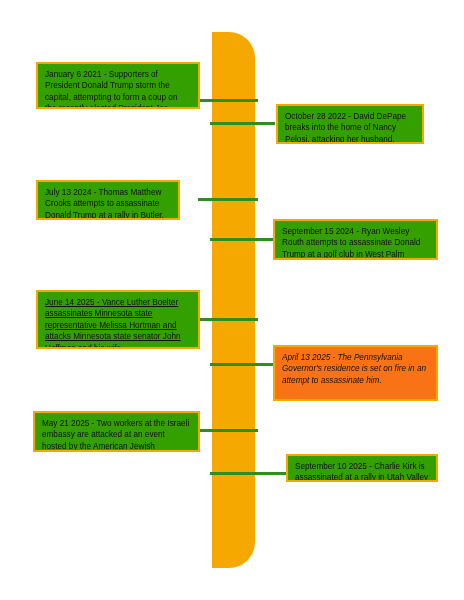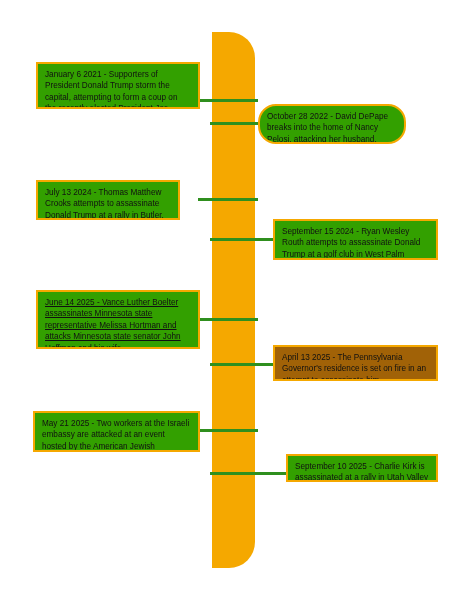--- a/index.html
+++ b/index.html
@@ -64,21 +64,21 @@
       <div class="connector" style="left: 210px; top: 122px; width: 65px; background: rgb(47, 143, 30);"></div>
       <div class="connector" style="left: 198px; top: 198px; width: 60px; background: rgb(47, 143, 30);"></div>
       <div class="connector" style="left: 210px; top: 238px; width: 65px; background: rgb(47, 143, 30);"></div>
       <div class="connector" style="left: 198px; top: 318px; width: 60px; background: rgb(47, 143, 30);"></div>
       <div class="connector" style="left: 210px; top: 363px; width: 65px; background: rgb(47, 143, 30);"></div>
       <div class="connector" style="left: 198px; top: 429px; width: 60px; background: rgb(47, 143, 30);"></div>
       <div class="connector" style="left: 210px; top: 472px; width: 78px; background: rgb(47, 143, 30);"></div>
     </div>
   <div id="events-layer">
       <div class="event-box" style="left: 36px; top: 62px; width: 164px; height: 47px; background: rgb(51, 160, 0); border-color: rgb(245, 168, 0); color: rgb(17, 17, 17);">January 6 2021 - Supporters of President Donald Trump storm the capital, attempting to form a coup on the recently elected President Joe Biden.</div>
-      <div class="event-box" style="left: 258px; top: 104px; width: 148px; height: 40px; background: rgb(51, 160, 0); border-color: rgb(245, 168, 0); color: rgb(17, 17, 17); border-radius: 18px;">October 28 2022 - David DePape breaks into the home of Nancy Pelosi, attacking her husband.</div>
+      <div class="event-box" style="left: 276px; top: 104px; width: 148px; height: 40px; background: rgb(51, 160, 0); border-color: rgb(245, 168, 0); color: rgb(17, 17, 17);">October 28 2022 - David DePape breaks into the home of Nancy Pelosi, attacking her husband.</div>
       <div class="event-box" style="left: 36px; top: 180px; width: 144px; height: 40px; background: rgb(51, 160, 0); border-color: rgb(245, 168, 0); color: rgb(17, 17, 17);">July 13 2024 - Thomas Matthew Crooks attempts to assassinate Donald Trump at a rally in Butler, Pennsylvania.</div>
       <div class="event-box" style="left: 273px; top: 219px; width: 165px; height: 41px; background: rgb(51, 160, 0); border-color: rgb(245, 168, 0); color: rgb(17, 17, 17);">September 15 2024 - Ryan Wesley Routh attempts to assassinate Donald Trump at a golf club in West Palm Beach, Florida.</div>
       <div class="event-box" style="left: 36px; top: 290px; width: 164px; height: 59px; background: rgb(51, 160, 0); border-color: rgb(245, 168, 0); color: rgb(17, 17, 17); text-decoration: underline;">June 14 2025 - Vance Luther Boelter assassinates Minnesota state representative Melissa Hortman and attacks Minnesota state senator John Hoffman and his wife.</div>
-      <div class="event-box" style="left: 273px; top: 345px; width: 165px; height: 36px; background: #a16207; border-color: rgb(245, 168, 0); color: rgb(17, 17, 17);">April 13 2025 - The Pennsylvania Governor's residence is set on fire in an attempt to assassinate him.</div>
+      <div class="event-box" style="left: 273px; top: 345px; width: 165px; height: 56px; background: #f97316; border-color: rgb(245, 168, 0); color: rgb(17, 17, 17); font-style: italic;">April 13 2025 - The Pennsylvania Governor's residence is set on fire in an attempt to assassinate him.</div>
       <div class="event-box" style="left: 33px; top: 411px; width: 167px; height: 41px; background: rgb(51, 160, 0); border-color: rgb(245, 168, 0); color: rgb(17, 17, 17);">May 21 2025 - Two workers at the Israeli embassy are attacked at an event hosted by the American Jewish Association.</div>
       <div class="event-box" style="left: 286px; top: 454px; width: 152px; height: 28px; background: rgb(51, 160, 0); border-color: rgb(245, 168, 0); color: rgb(17, 17, 17);">September 10 2025 - Charlie Kirk is assassinated at a rally in Utah Valley University.</div>
     </div>
 </div>
 
 </body></html>

